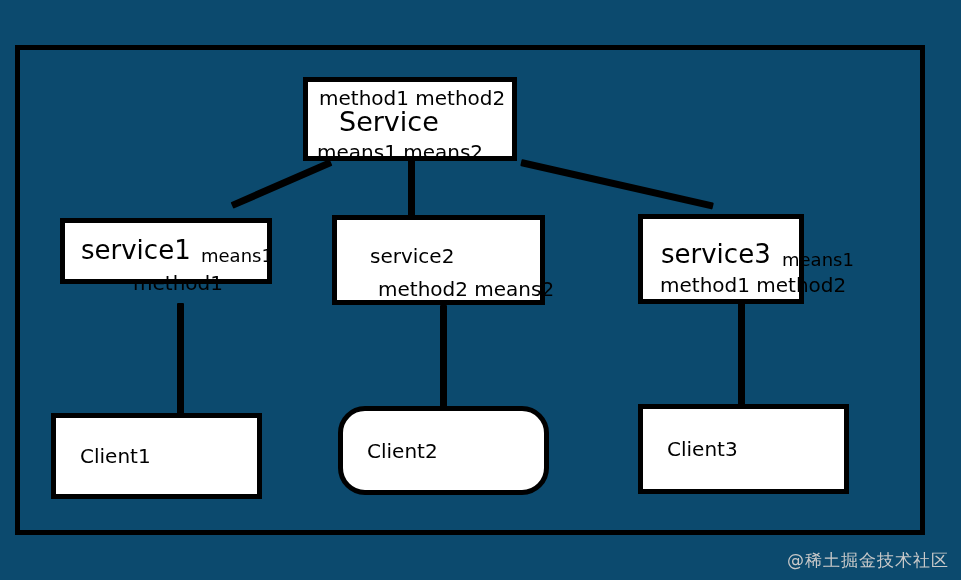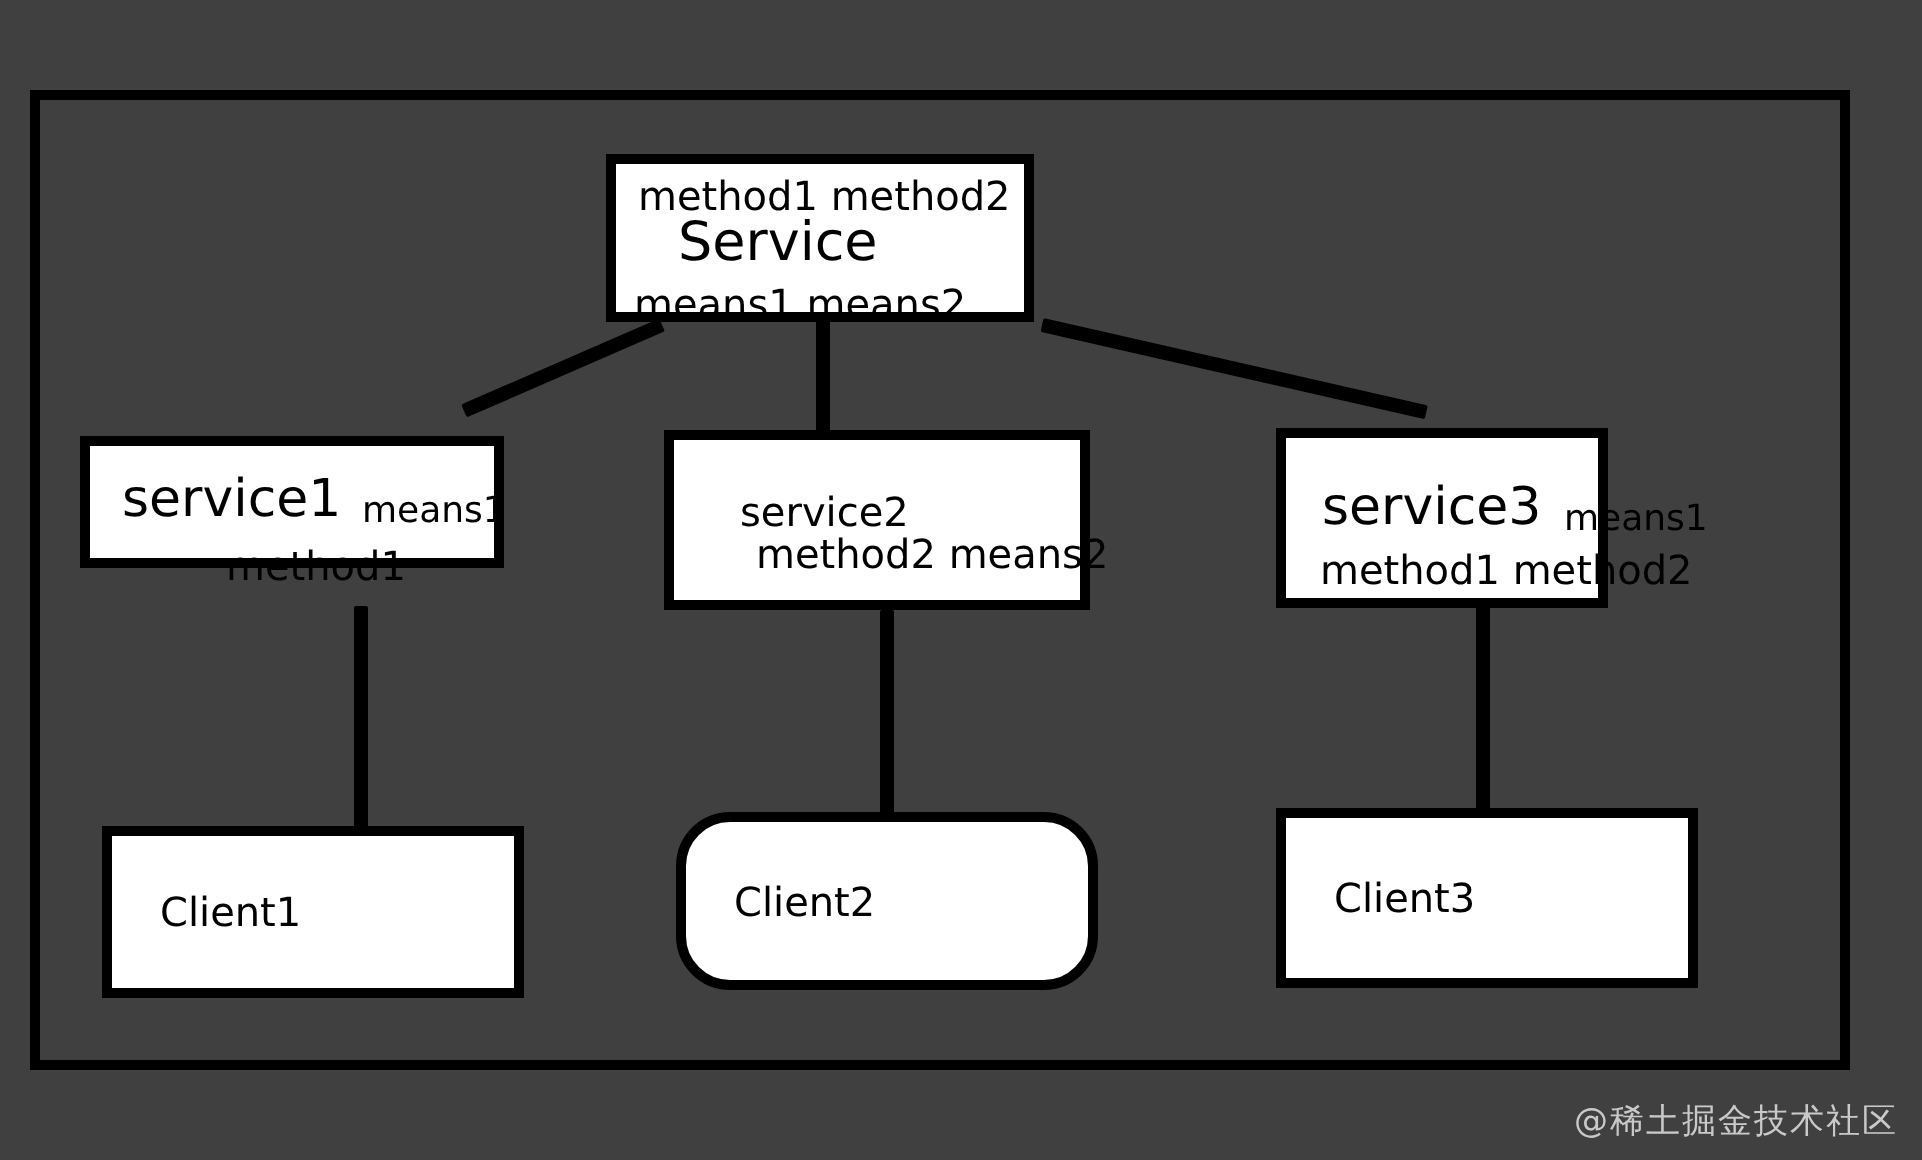--- a/index.html
+++ b/index.html
@@ -8,21 +8,21 @@
     background: #ffffff;
   }
   body {
     font-family: "DejaVu Sans", "Liberation Sans", sans-serif;
     -webkit-font-smoothing: antialiased;
   }
   #canvas {
     position: relative;
     width: 961px;
     height: 580px;
-    background: #404040;
+    background: #0c4a6e;
     overflow: hidden;
   }
   
   .outer-frame {
     position: absolute;
     left: 15px;
     top: 45px;
     width: 910px;
     height: 490px;
     border: 5px solid #000000;
@@ -61,21 +61,21 @@
     font-size: 27px;
   }
   #node-service .ln-means {
     left: 9px;
     top: 60px;
     font-size: 20px;
     z-index: 6;
   }
   
   #node-service1 {
-    left: 40px;
+    left: 60px;
     top: 218px;
     width: 212px;
     height: 66px;
   }
   #node-service1 .ln-name {
     left: 16px;
     top: 14px;
     font-size: 26px;
   }
   #node-service1 .ln-means {
@@ -95,21 +95,21 @@
     width: 213px;
     height: 90px;
   }
   #node-service2 .ln-name {
     left: 33px;
     top: 26px;
     font-size: 20px;
   }
   #node-service2 .ln-methods {
     left: 41px;
-    top: 47px;
+    top: 59px;
     font-size: 20px;
   }
   
   #node-service3 {
     left: 638px;
     top: 214px;
     width: 166px;
     height: 90px;
   }
   #node-service3 .ln-name {

